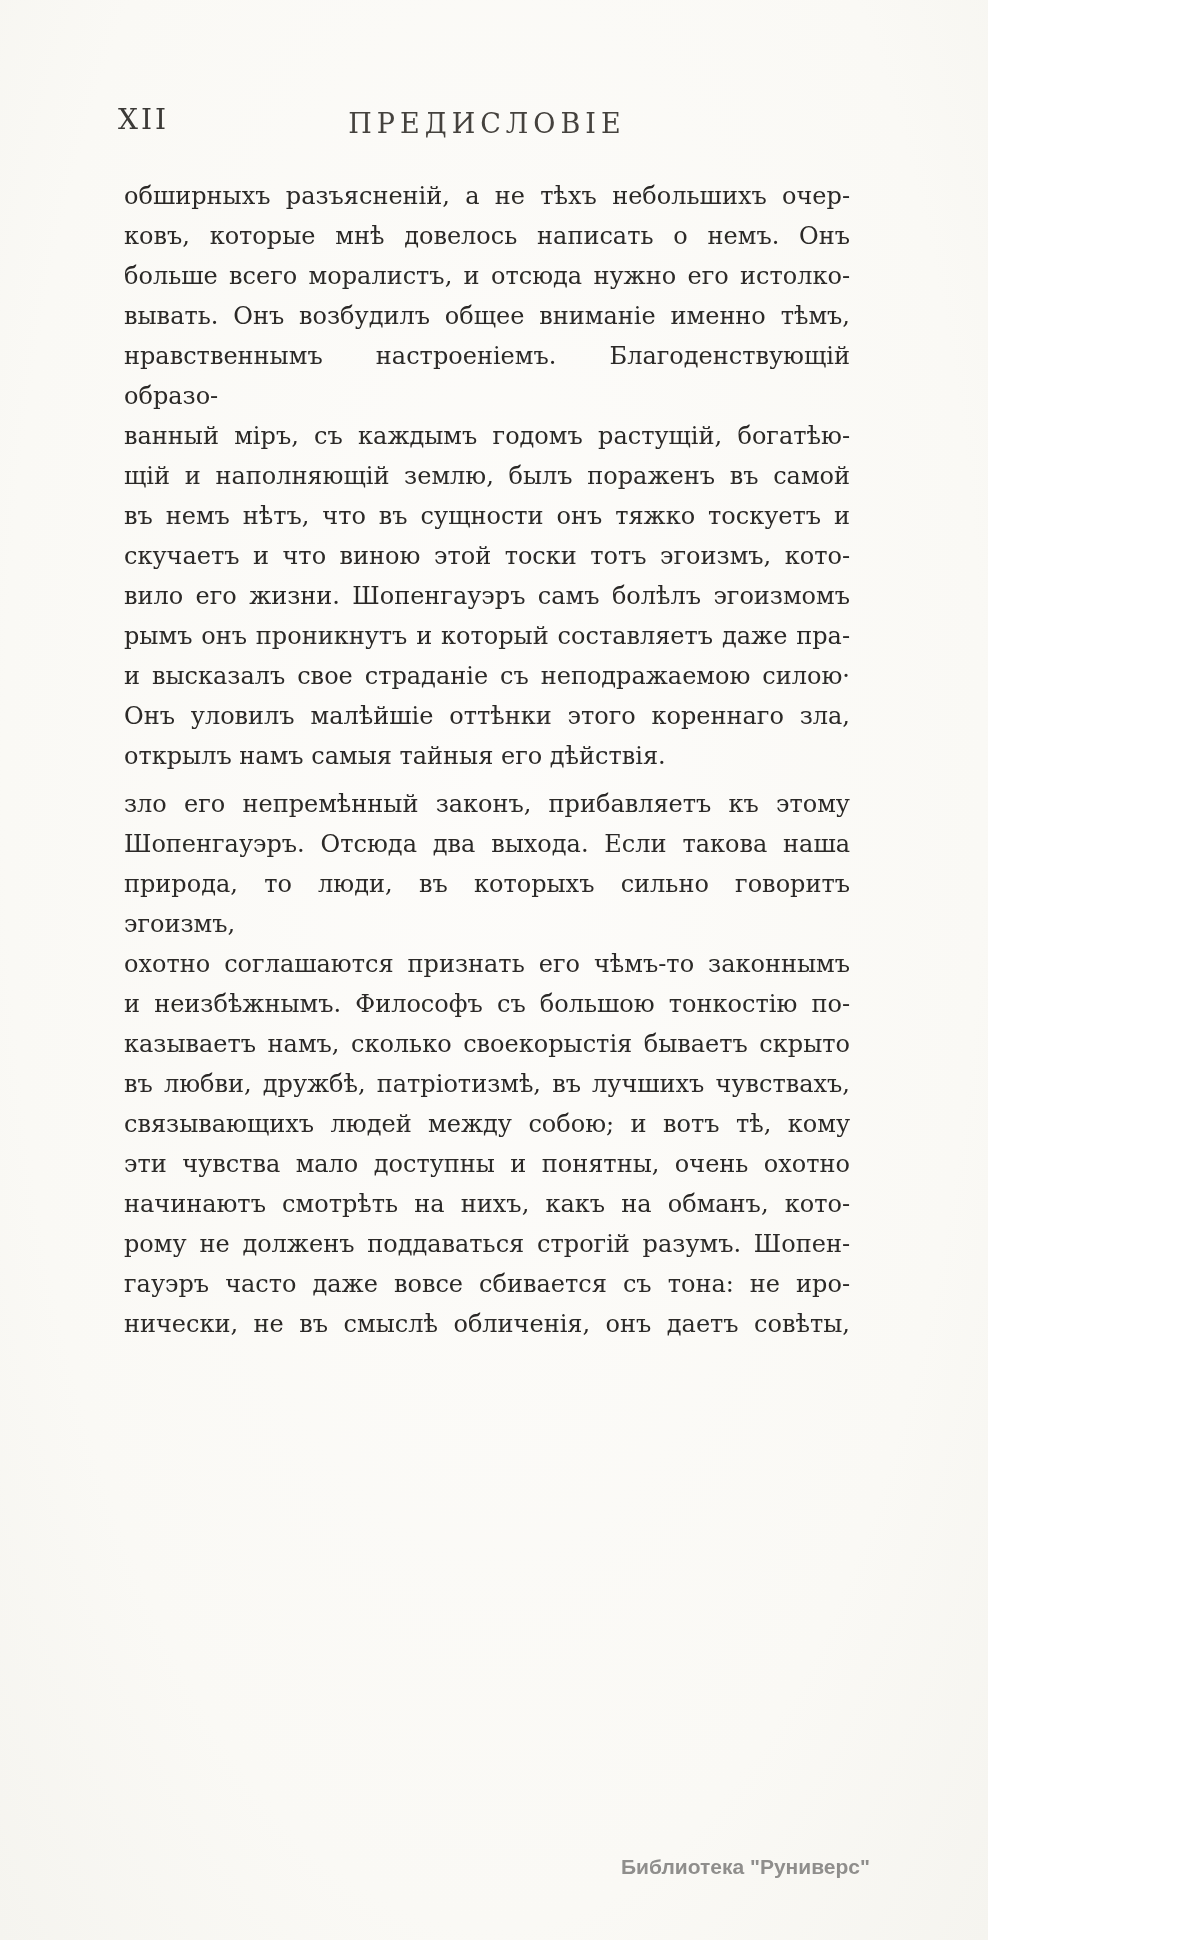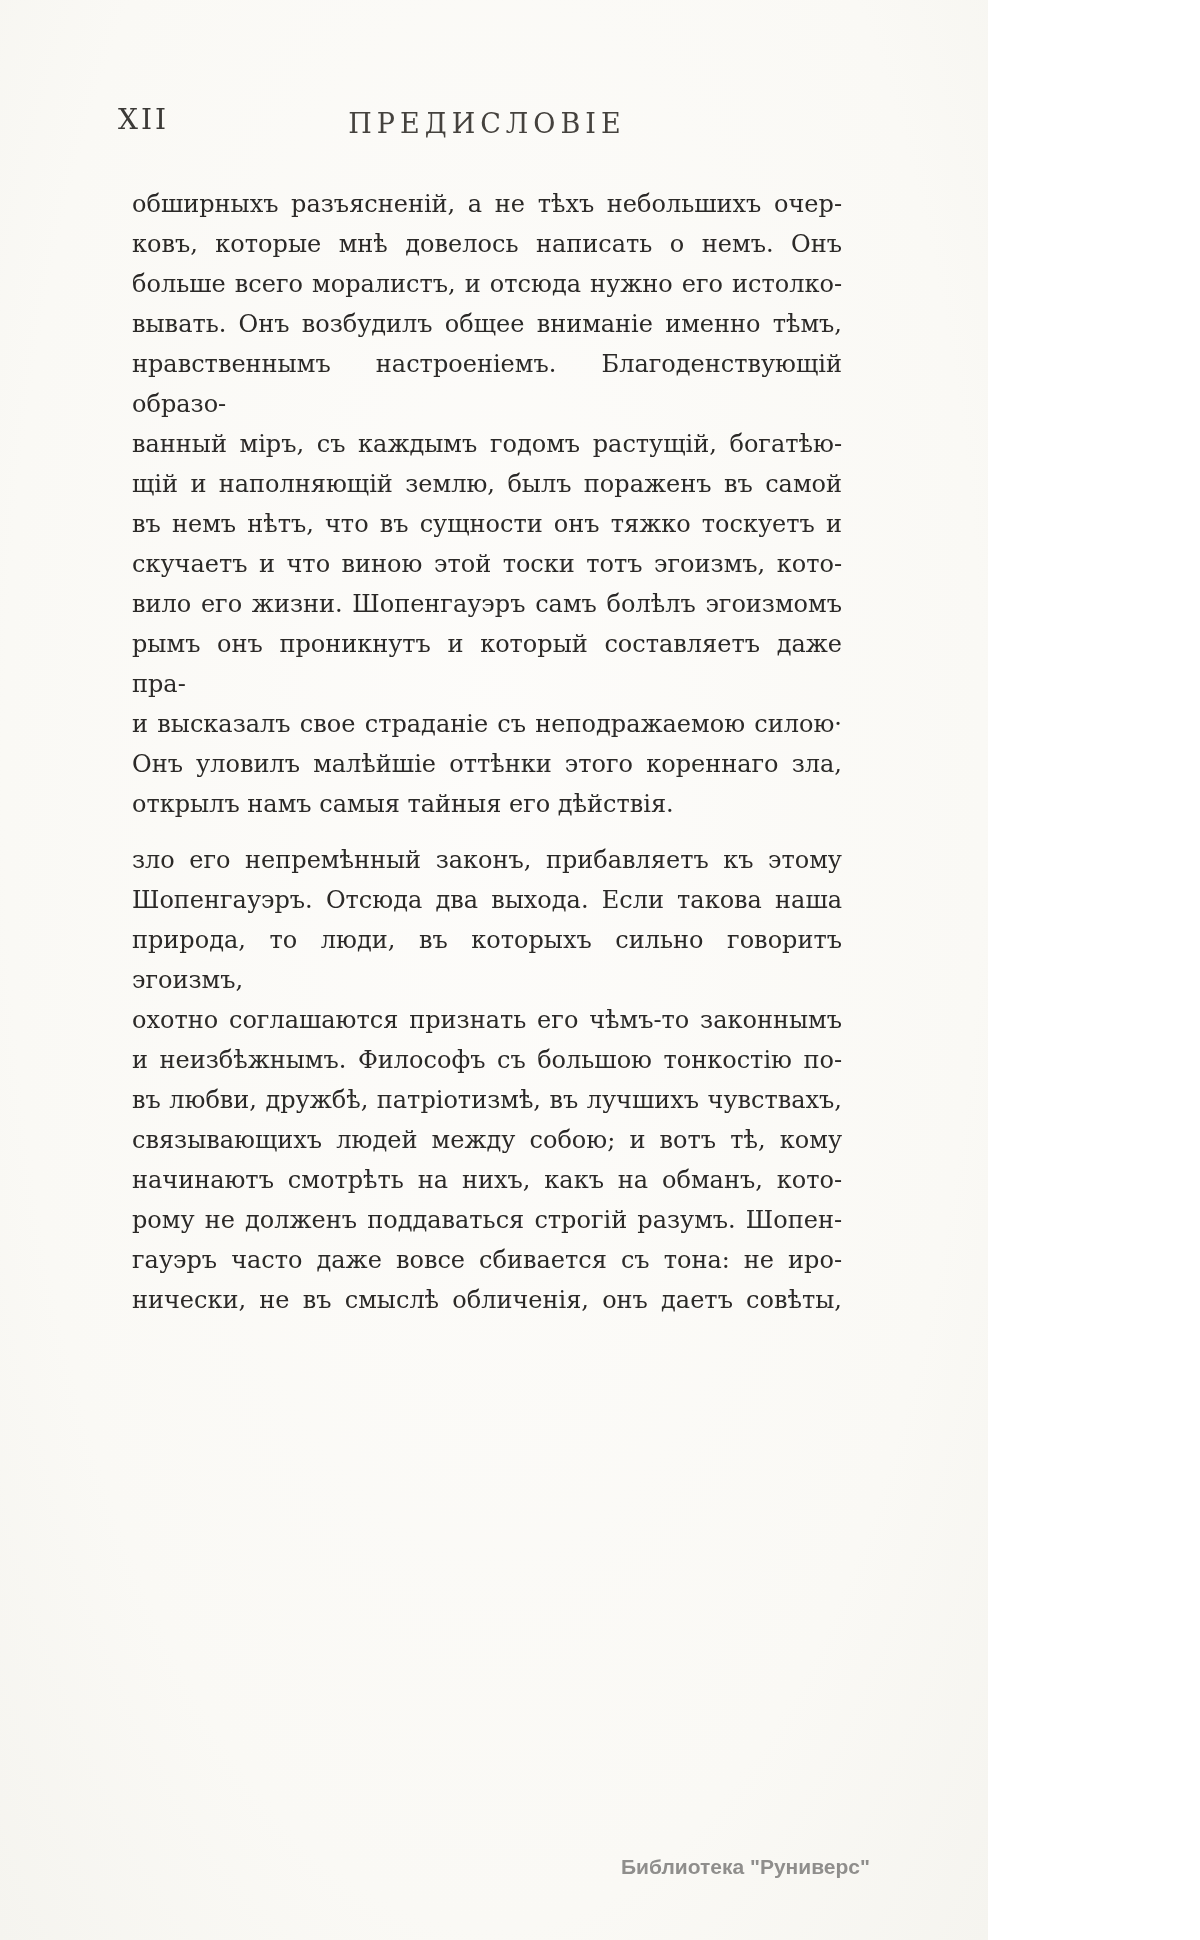--- a/index.html
+++ b/index.html
@@ -34,21 +34,21 @@
     color: #45423e;
   }
   .body-text {
     position: absolute;
     left: 116px;
     top: 168px;
     width: 742px;
     font-size: 28px;
   }
   .paragraph {
-    margin: 16px;
+    margin: 8px;
   }
   .line {
     line-height: 40px;
     text-align: justify;
     text-align-last: justify;
     color: #2b2927;
   }
   .line.flush-left {
     text-align-last: left;
   }
@@ -87,22 +87,24 @@
         <div class="line">и высказалъ свое страданіе съ неподражаемою силою·</div>
         <div class="line">Онъ уловилъ малѣйшіе оттѣнки этого кореннаго зла,</div>
         <div class="line flush-left">открылъ намъ самыя тайныя его дѣйствія.</div>
       </div>
       <div class="paragraph">
         <div class="line">зло его непремѣнный законъ, прибавляетъ къ этому</div>
         <div class="line">Шопенгауэръ. Отсюда два выхода. Если такова наша</div>
         <div class="line">природа, то люди, въ которыхъ сильно говоритъ эгоизмъ,</div>
         <div class="line">охотно соглашаются признать его чѣмъ-то законнымъ</div>
         <div class="line">и неизбѣжнымъ. Философъ съ большою тонкостію по-</div>
+        <div class="line">казываетъ намъ, сколько своекорыстія бываетъ скрыто</div>
         <div class="line">въ любви, дружбѣ, патріотизмѣ, въ лучшихъ чувствахъ,</div>
         <div class="line">связывающихъ людей между собою; и вотъ тѣ, кому</div>
+        <div class="line">эти чувства мало доступны и понятны, очень охотно</div>
         <div class="line">начинаютъ смотрѣть на нихъ, какъ на обманъ, кото-</div>
         <div class="line">рому не долженъ поддаваться строгій разумъ. Шопен-</div>
         <div class="line">гауэръ часто даже вовсе сбивается съ тона: не иро-</div>
         <div class="line">нически, не въ смыслѣ обличенія, онъ даетъ совѣты,</div>
       </div>
     </div>
   <div class="watermark">Библиотека "Руниверс"</div>
 </div>
 
 </body></html>

